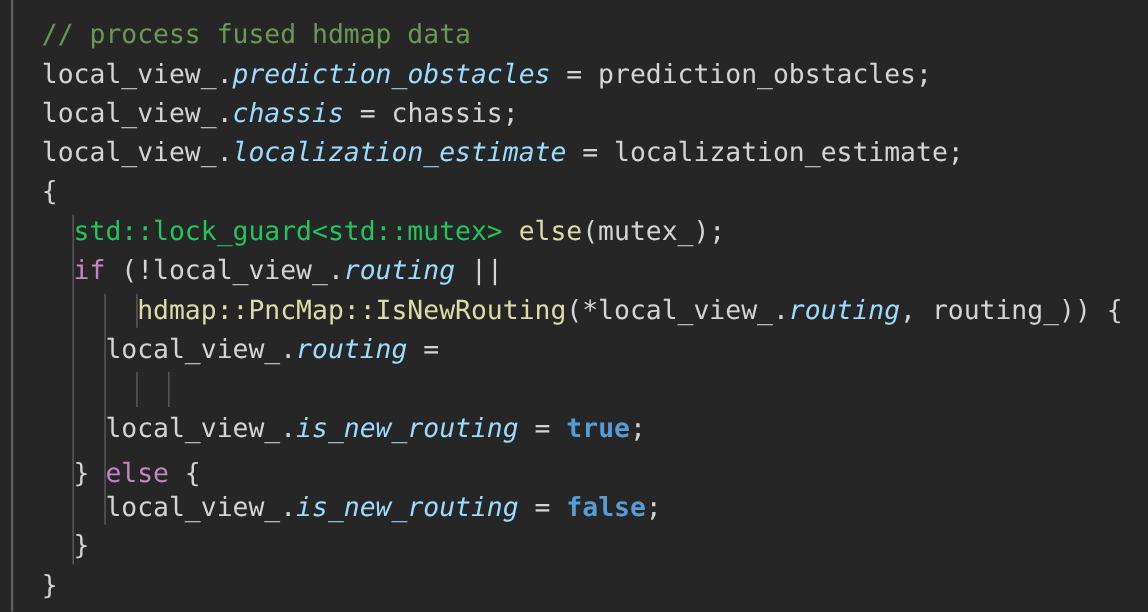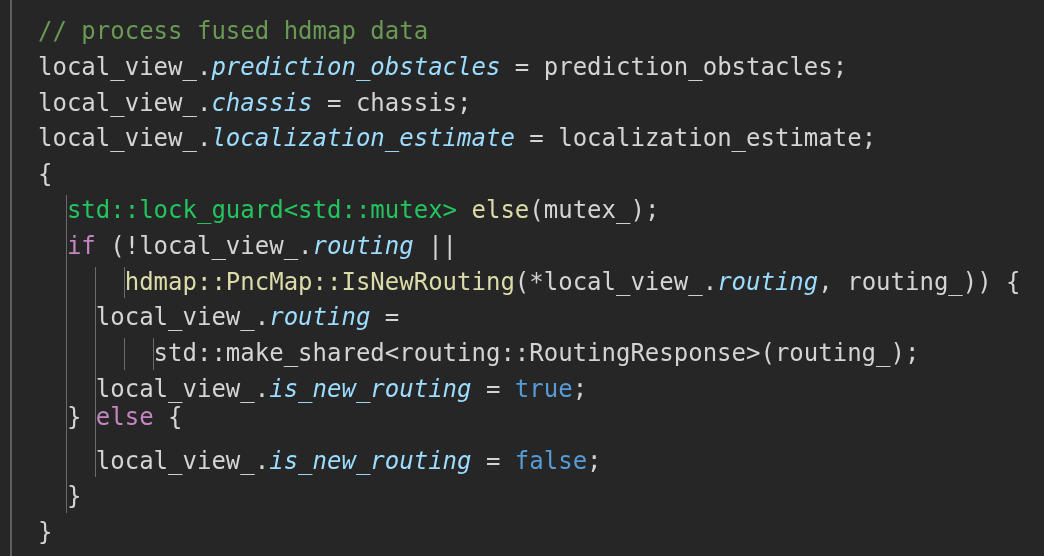--- a/index.html
+++ b/index.html
@@ -58,21 +58,21 @@
     letter-spacing: 0;
     color: #d4d4d4;
     font-family: "DejaVu Sans Mono", "Liberation Mono", monospace;
   }
 
   .tok-plain    { color: #d4d4d4; }
   .tok-comment  { color: #6a9955; }
   .tok-property { color: #9cdcfe; font-style: italic; }
   .tok-keyword  { color: #c586c0; }
   .tok-function { color: #dcdcaa; }
-  .tok-constant { color: #569cd6; }
+  .tok-constant { color: #569cd6; font-weight: bold; }
 </style>
 </head>
 <body>
 
 <div id="code-viewer">
 
   <div id="left-rule"></div>
 
   <div id="code-surface">
       <div class="indent-guide" style="left: 66.3px; top: 195px; height: 318.2px; background: rgb(107, 107, 107);"></div>
@@ -82,21 +82,20 @@
       <div class="indent-guide" style="left: 152.7px; top: 338.2px; height: 31.8px; background: rgb(107, 107, 107);"></div>
       <div class="code-line" style="top: 14px; left: 38px; font-size: 24px; color: rgb(212, 212, 212);"><span class="tok-comment" style="color: rgb(106, 153, 85);">// process fused hdmap data</span></div>
       <div class="code-line" style="top: 49.8px; left: 38px; font-size: 24px; color: rgb(212, 212, 212);"><span class="tok-plain" style="color: rgb(212, 212, 212);">local_view_</span><span class="tok-plain" style="color: rgb(212, 212, 212);">.</span><span class="tok-property" style="color: rgb(156, 220, 254);">prediction_obstacles</span><span class="tok-plain" style="color: rgb(212, 212, 212);"> = prediction_obstacles;</span></div>
       <div class="code-line" style="top: 85.6px; left: 38px; font-size: 24px; color: rgb(212, 212, 212);"><span class="tok-plain" style="color: rgb(212, 212, 212);">local_view_</span><span class="tok-plain" style="color: rgb(212, 212, 212);">.</span><span class="tok-property" style="color: rgb(156, 220, 254);">chassis</span><span class="tok-plain" style="color: rgb(212, 212, 212);"> = chassis;</span></div>
       <div class="code-line" style="top: 121.4px; left: 38px; font-size: 24px; color: rgb(212, 212, 212);"><span class="tok-plain" style="color: rgb(212, 212, 212);">local_view_</span><span class="tok-plain" style="color: rgb(212, 212, 212);">.</span><span class="tok-property" style="color: rgb(156, 220, 254);">localization_estimate</span><span class="tok-plain" style="color: rgb(212, 212, 212);"> = localization_estimate;</span></div>
       <div class="code-line" style="top: 157.2px; left: 38px; font-size: 24px; color: rgb(212, 212, 212);"><span class="tok-plain" style="color: rgb(212, 212, 212);">{</span></div>
       <div class="code-line" style="top: 193px; left: 38px; font-size: 24px; color: rgb(212, 212, 212);"><span class="tok-plain" style="color: #22c55e;">  std::lock_guard&lt;std::mutex&gt; </span><span class="tok-function" style="color: rgb(220, 220, 170);">else</span><span class="tok-plain" style="color: rgb(212, 212, 212); text-align: center;">(mutex_);</span></div>
       <div class="code-line" style="top: 228.8px; left: 38px; font-size: 24px; color: rgb(212, 212, 212);"><span class="tok-plain" style="color: rgb(212, 212, 212);">  </span><span class="tok-keyword" style="color: rgb(197, 134, 192);">if</span><span class="tok-plain" style="color: rgb(212, 212, 212);"> (!local_view_</span><span class="tok-plain" style="color: rgb(212, 212, 212);">.</span><span class="tok-property" style="color: rgb(156, 220, 254);">routing</span><span class="tok-plain" style="color: rgb(212, 212, 212);"> ||</span></div>
       <div class="code-line" style="top: 264.6px; left: 38px; font-size: 24px; color: rgb(212, 212, 212);"><span class="tok-function" style="color: rgb(220, 220, 170);">      hdmap::PncMap::</span><span class="tok-function" style="color: rgb(220, 220, 170);">IsNewRouting</span><span class="tok-plain" style="color: rgb(212, 212, 212);">(*local_view_</span><span class="tok-plain" style="color: rgb(212, 212, 212);">.</span><span class="tok-property" style="color: rgb(156, 220, 254);">routing</span><span class="tok-plain" style="color: rgb(212, 212, 212);">, routing_)) {</span></div>
       <div class="code-line" style="top: 300.4px; left: 38px; font-size: 24px; color: rgb(212, 212, 212);"><span class="tok-plain" style="color: rgb(212, 212, 212);">    local_view_</span><span class="tok-plain" style="color: rgb(212, 212, 212);">.</span><span class="tok-property" style="color: rgb(156, 220, 254);">routing</span><span class="tok-plain" style="color: rgb(212, 212, 212);"> =</span></div>
-      <div class="code-line" style="top: 336.2px; left: 38px; font-size: 24px; color: rgb(212, 212, 212);"><span class="tok-plain" style="color: rgb(212, 212, 212);">        std::make_shared&lt;routing::RoutingResponse&gt;(routing_);</span></div>
       <div class="code-line" style="top: 372px; left: 38px; font-size: 24px; color: rgb(212, 212, 212);"><span class="tok-plain" style="color: rgb(212, 212, 212);">    local_view_</span><span class="tok-plain" style="color: rgb(212, 212, 212);">.</span><span class="tok-property" style="color: rgb(156, 220, 254);">is_new_routing</span><span class="tok-plain" style="color: rgb(212, 212, 212);"> = </span><span class="tok-constant" style="color: rgb(86, 156, 214);">true</span><span class="tok-plain" style="color: rgb(212, 212, 212);">;</span></div>
-      <div class="code-line" style="top: 400px; left: 38px; font-size: 24px; color: rgb(212, 212, 212);"><span class="tok-plain" style="color: rgb(212, 212, 212);">  } </span><span class="tok-keyword" style="color: rgb(197, 134, 192);">else</span><span class="tok-plain" style="color: rgb(212, 212, 212);"> {</span></div>
+      <div class="code-line" style="top: 413px; left: 38px; font-size: 24px; color: rgb(212, 212, 212);"><span class="tok-plain" style="color: rgb(212, 212, 212);">  } </span><span class="tok-keyword" style="color: rgb(197, 134, 192);">else</span><span class="tok-plain" style="color: rgb(212, 212, 212);"> {</span></div>
       <div class="code-line" style="top: 443.6px; left: 38px; font-size: 24px; color: rgb(212, 212, 212);"><span class="tok-plain" style="color: rgb(212, 212, 212);">    local_view_</span><span class="tok-plain" style="color: rgb(212, 212, 212);">.</span><span class="tok-property" style="color: rgb(156, 220, 254);">is_new_routing</span><span class="tok-plain" style="color: rgb(212, 212, 212);"> = </span><span class="tok-constant" style="color: rgb(86, 156, 214);">false</span><span class="tok-plain" style="color: rgb(212, 212, 212);">;</span></div>
       <div class="code-line" style="top: 479.4px; left: 38px; font-size: 24px; color: rgb(212, 212, 212);"><span class="tok-plain" style="color: rgb(212, 212, 212);">  }</span></div>
       <div class="code-line" style="top: 515.2px; left: 38px; font-size: 24px; color: rgb(212, 212, 212);"><span class="tok-plain" style="color: rgb(212, 212, 212);">}</span></div>
     </div>
 
 </div>
 
 </body></html>

